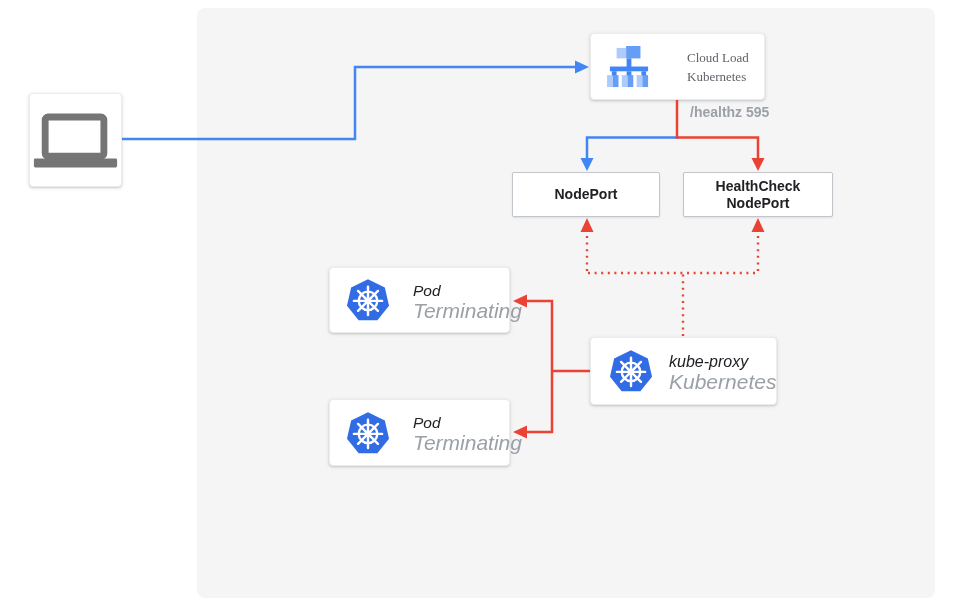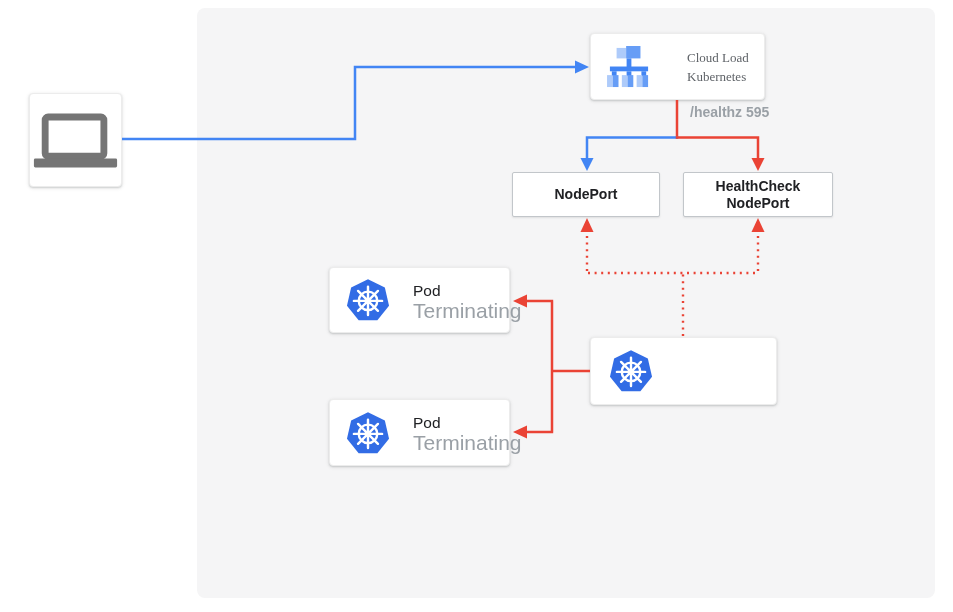--- a/index.html
+++ b/index.html
@@ -30,21 +30,21 @@
     font-weight:bold;font-size:14px;line-height:17px;color:var(--text-dark);text-align:center;
     box-shadow:0 1px 2px rgba(60,64,67,.12);}
   .nodeport-box{left:512px;top:172px;width:148px;height:45px;}
   .healthcheck-box{left:683px;top:172px;width:150px;height:45px;}
 
   .pod-box{width:181px;height:66px;padding-left:16px;}
   .pod1{left:329px;top:267px;}
   .pod2{left:329px;top:399px;height:67px;}
   .kp-box{left:590px;top:337px;width:187px;height:68px;padding-left:18px;}
 
-  .node-text{margin-left:23px;}
+  .node-text{margin-left:23px;font-style:italic;}
   .node-title{font-size:15.5px;color:var(--text-dark);line-height:21px;}
   .node-sub{font-size:21px;color:var(--text-light-gray);line-height:20px;}
   .kp-box .node-text{margin-left:16px;}
   .kp-box .node-title{font-size:16px;}
 
   .healthz-label{position:absolute;left:690px;top:104px;font-size:14px;font-weight:bold;
     color:var(--text-light-gray);}
 
   .connectors{position:absolute;left:0;top:0;pointer-events:none;}
   .ln{fill:none;stroke-width:2.5px;}
@@ -140,20 +140,24 @@
     <div class="node-text">
       <div class="node-title">Pod</div>
       <div class="node-sub">Terminating</div>
     </div>
   </div>
 
   <div class="card kp-box">
     <svg class="k8s-icon">
         <use href="#k8s-logo"></use>
       </svg>
+    <div class="node-text">
+      <div class="node-title">kube-proxy</div>
+      <div class="node-sub">Kubernetes</div>
+    </div>
   </div>
 
   <svg class="connectors" width="953" height="612" viewBox="0 0 953 612">
 
     <path class="ln blue" d="M122,139 H355 V67 H575"></path>
     <polygon class="ah blue" points="589,67 575,60.5 575,73.5"></polygon>
 
     <path class="ln red" d="M677,100 V138.7"></path>
 
     <path class="ln blue" d="M678.2,137.5 H587 V158"></path>

